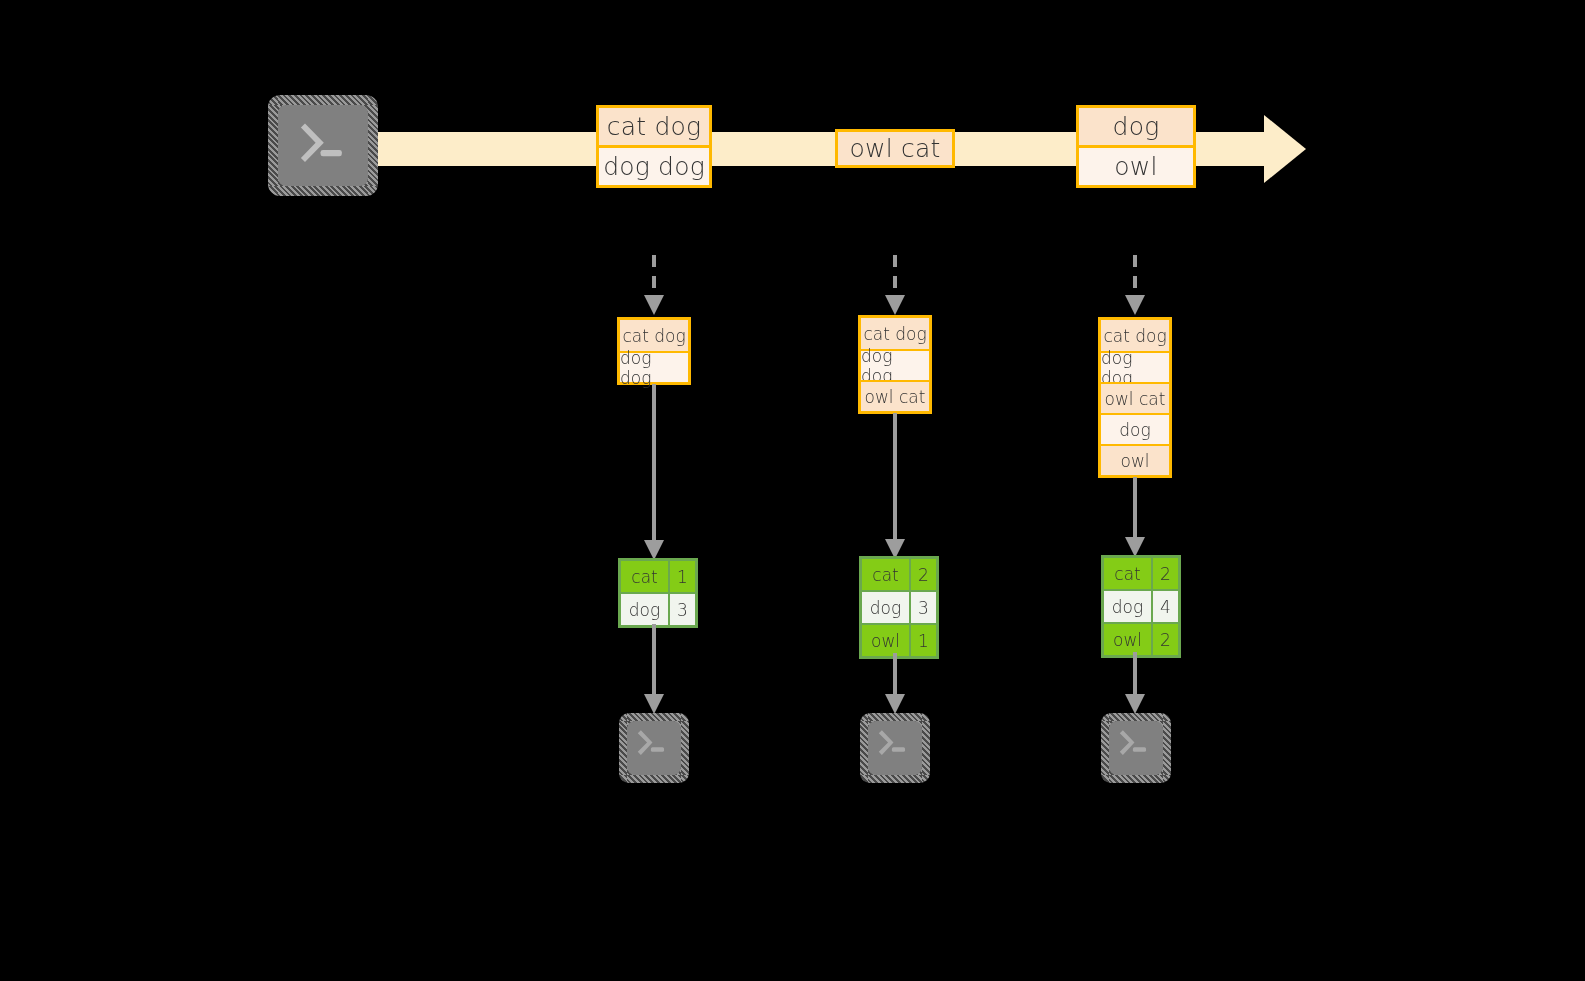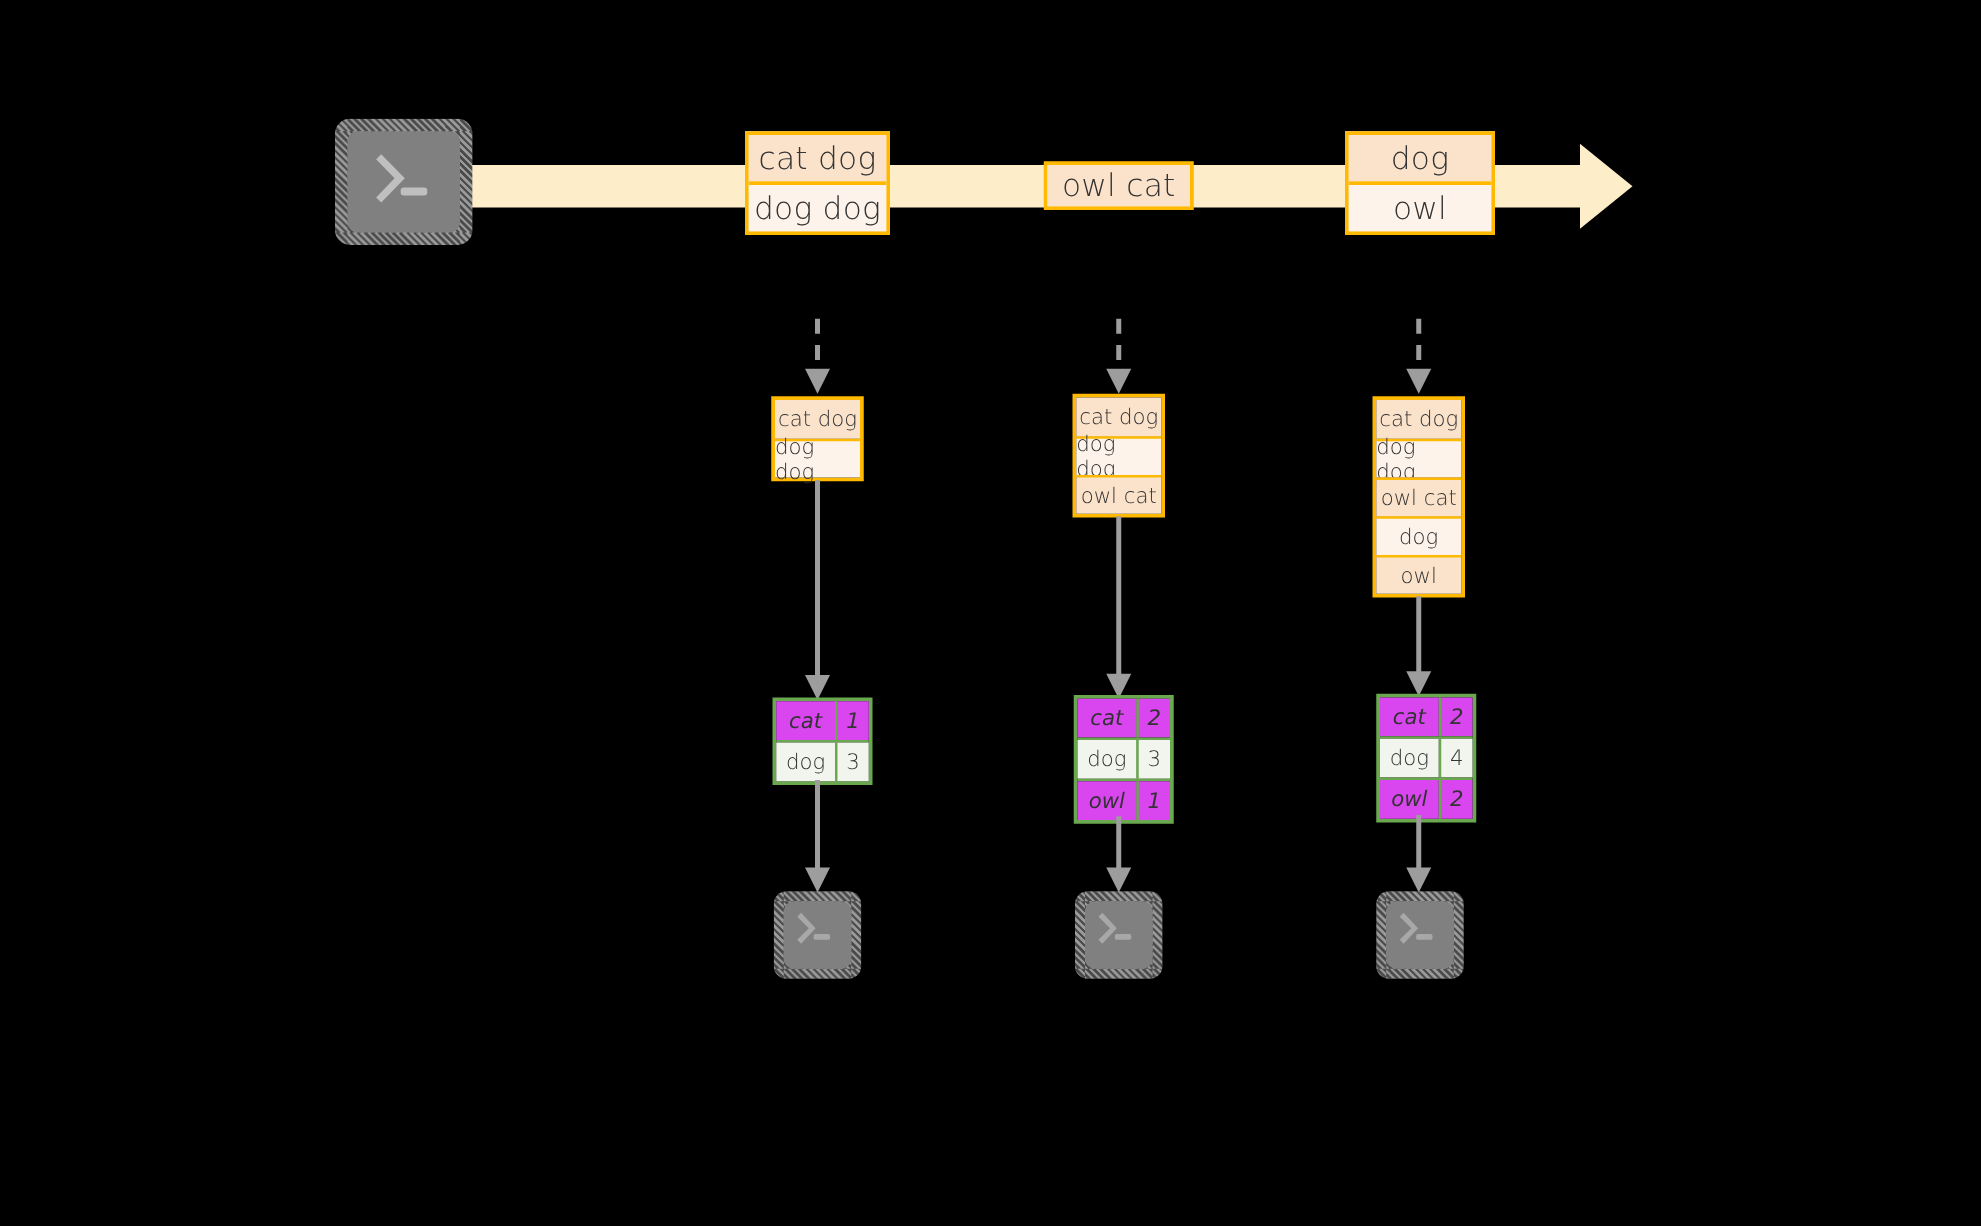--- a/index.html
+++ b/index.html
@@ -121,21 +121,21 @@
     justify-content: center;
     color: #333333;
     font-size: 17px;
     font-weight: 300;
   }
   .tbl-result .td.word { width: 47px; }
   .tbl-result .td.count {
     width: 27px;
     border-left: 2px solid #6aa84f;
   }
-  .tbl-result .tr.shade-a .td { background: #d946ef; font-style: italic; }
+  .tbl-result .tr.shade-a .td { background: #84cc16; }
   .tbl-result .tr.shade-b .td { background: #f1f5ee; }
 
   
   .conn { position: absolute; }
   .conn svg { display: block; overflow: visible; }
 
   
   .banner {
     position: absolute;
     background: #ffffff;

